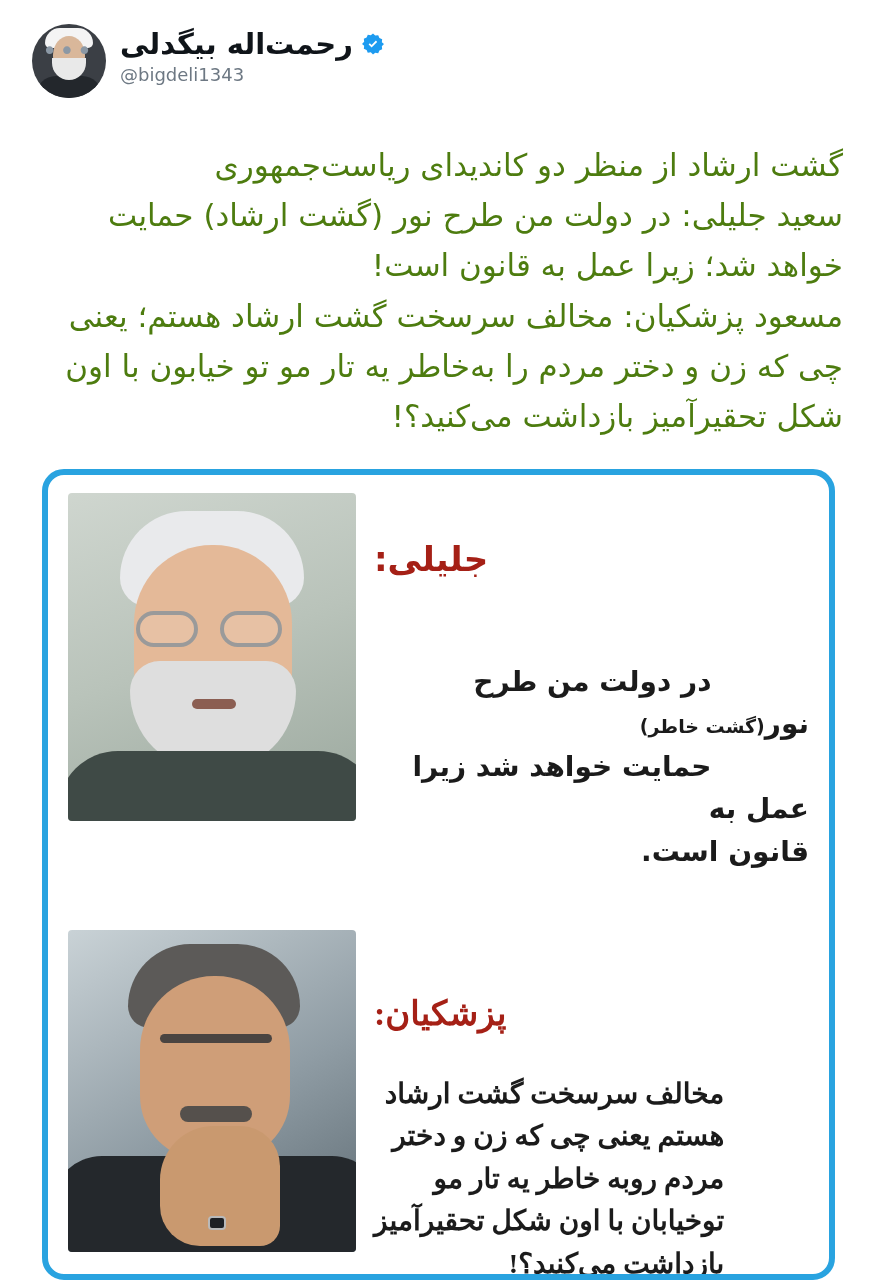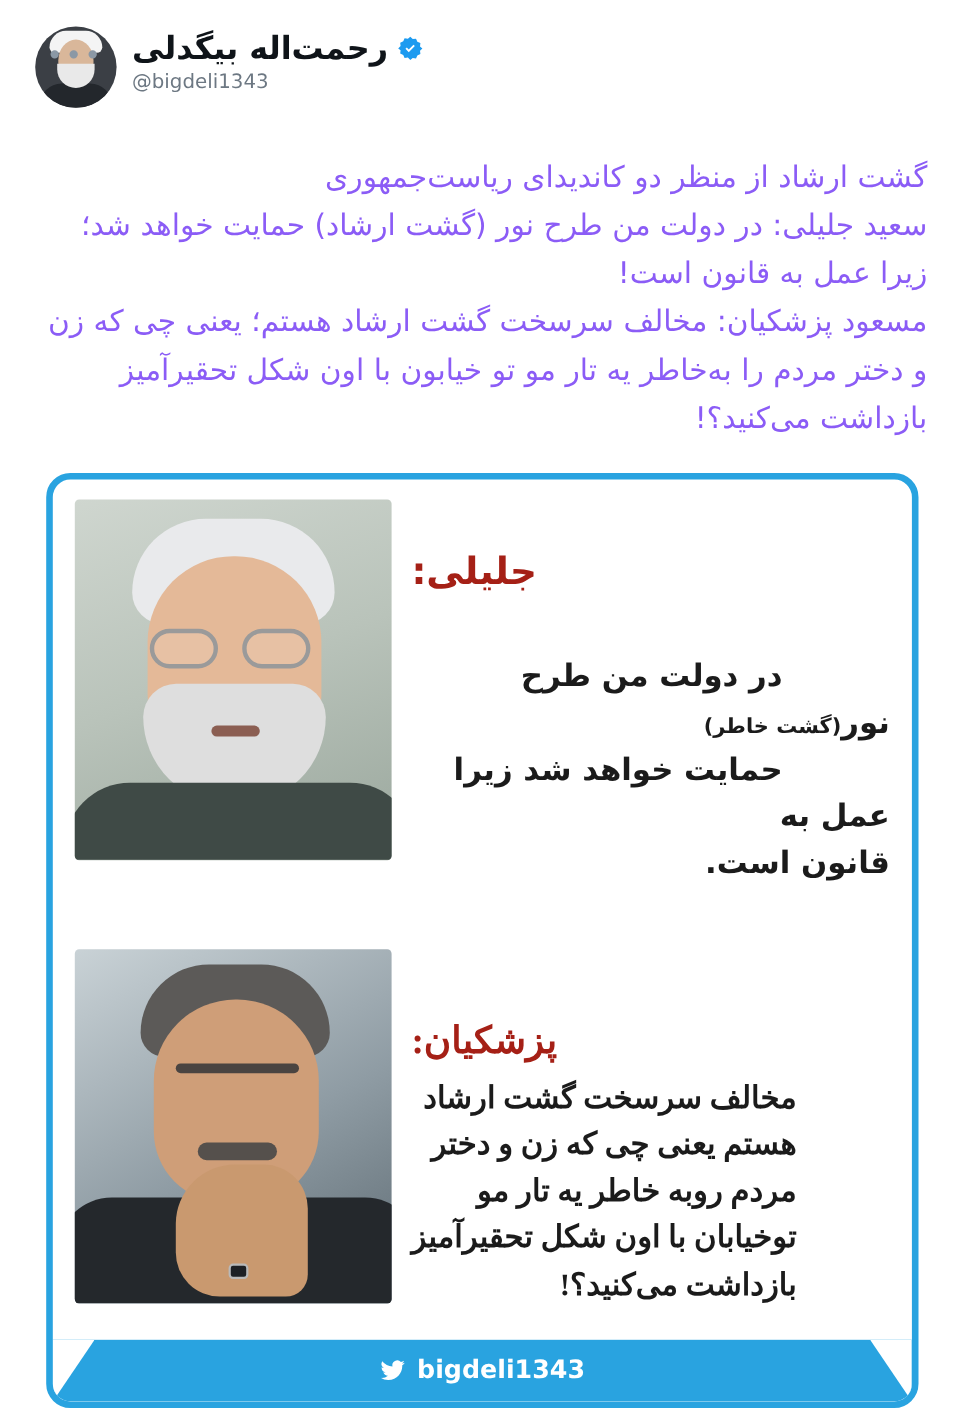--- a/index.html
+++ b/index.html
@@ -125,22 +125,22 @@
     letter-spacing: 2px;
     line-height: 1;
     cursor: pointer;
   }
 
   
   .tweet-text {
     margin-top: 26px;
     padding: 0 6px;
     text-align: right;
-    color: #8b5cf6;
-    font-size: 27px;
+    color: #4d7c0f;
+    font-size: 31px;
     line-height: 1.62;
     font-family: "DejaVu Sans", "Liberation Sans", sans-serif;
     white-space: pre-wrap;
     word-break: normal;
   }
 
   
   .media-card {
     margin: 28px 14px 0 14px;
     border: 6px solid #29a3e0;
@@ -234,20 +234,21 @@
   }
 
   .quote-col {
     flex: 1 1 auto;
     display: flex;
     flex-direction: column;
     align-items: flex-end;
     text-align: right;
     padding-top: 46px;
     min-width: 0;
+    gap: 28px;
   }
   .quote-col.second { padding-top: 64px; }
 
   .speaker {
     color: #a52016;
     font-size: 34px;
     font-weight: bold;
     line-height: 1.2;
     margin-bottom: 10px;
   }

